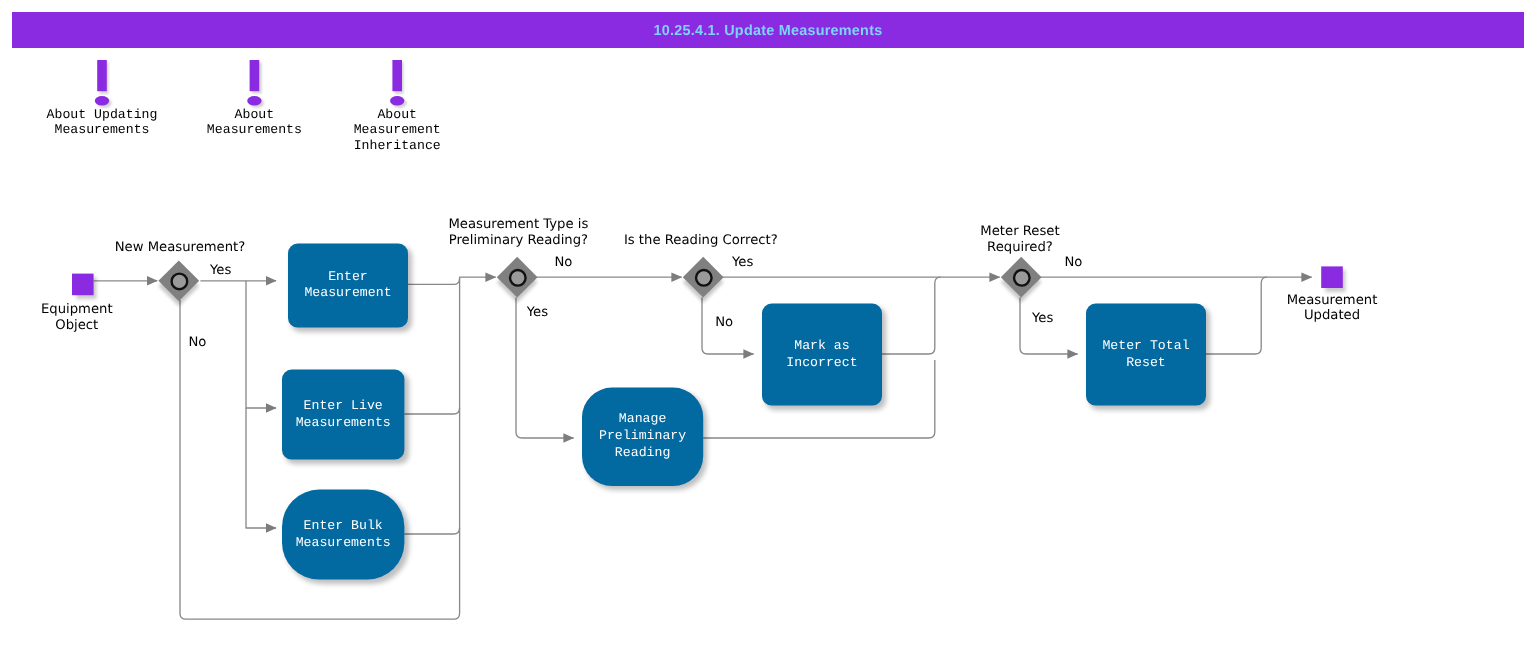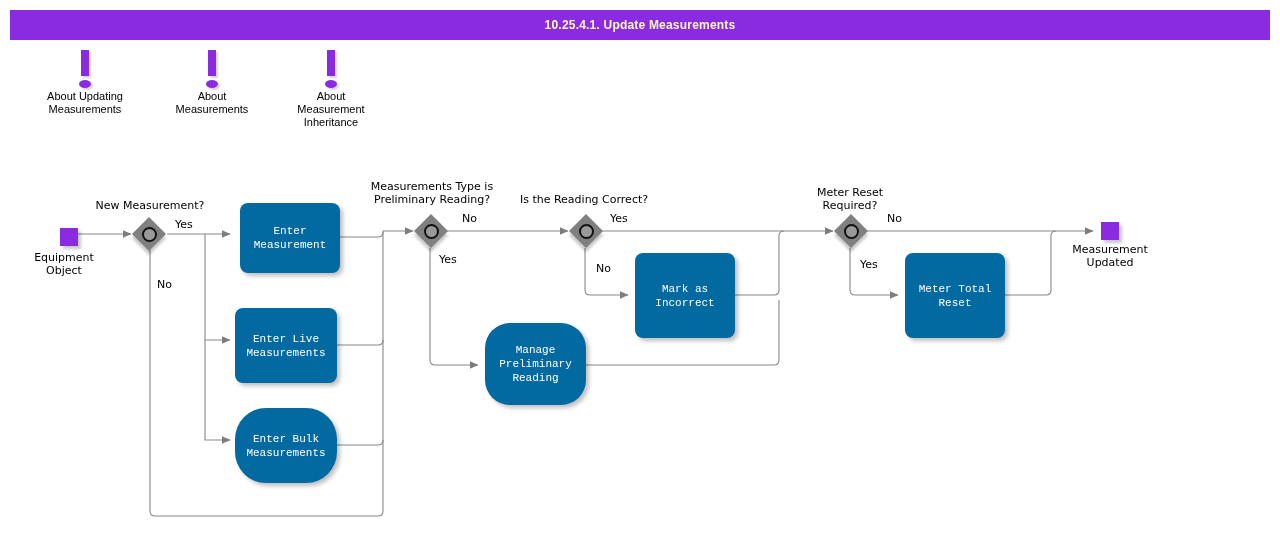--- a/index.html
+++ b/index.html
@@ -21,21 +21,21 @@
     left: 10px;
     top: 10px;
     width: 1260px;
     height: 30px;
     background: #8A2BE2;
     display: flex;
     align-items: center;
     justify-content: center;
   }
   #title-bar .title-text {
-    color: #fef9c3;
+    color: #7dd3fc;
     font-size: 12px;
     font-weight: bold;
     font-family: "Liberation Sans", sans-serif;
     letter-spacing: 0.2px;
   }
 
   
   .info-note {
     position: absolute;
     text-align: center;
@@ -62,21 +62,21 @@
     width: 12px;
     height: 8px;
     border-radius: 50%;
     background: #8A2BE2;
     box-shadow: 2px 2px 2px rgba(0,0,0,0.18);
   }
   .info-label {
     font-size: 11px;
     color: #000000;
     line-height: 13px;
-    font-family: Liberation Sans, sans-serif;
+    font-family: Liberation Mono, monospace;
     white-space: pre-line;
   }
 
   
   #flow-svg {
     position: absolute;
     left: 0;
     top: 0;
     width: 1280px;
     height: 545px;
@@ -258,21 +258,21 @@
 
 <div class="task-box" style="left:240px; top:203px; width:100px; height:70px;">Enter
 Measurement</div>
 
 <div class="task-box" style="left:235px; top:308px; width:102px; height:75px;">Enter Live
 Measurements</div>
 
 <div class="task-box" style="left:235px; top:408px; width:102px; height:75px;border-radius:31px;">Enter Bulk
 Measurements</div>
 
-<div class="decision-label" style="left:337px; top:180px;">Measurements Type is
+<div class="decision-label" style="left:337px; top:180px;">Measurement Type is
 Preliminary Reading?</div>
 <div class="decision" style="left:414px; top:214px;">
   <div class="diamond"></div>
   <div class="ring"></div>
 </div>
 <div class="edge-label" style="left:462px; top:212px;">No</div>
 <div class="edge-label" style="left:439px; top:253px;">Yes</div>
 
 <div class="decision-label" style="left:489px; top:193px;">Is the Reading Correct?</div>
 <div class="decision" style="left:569px; top:214px;">

